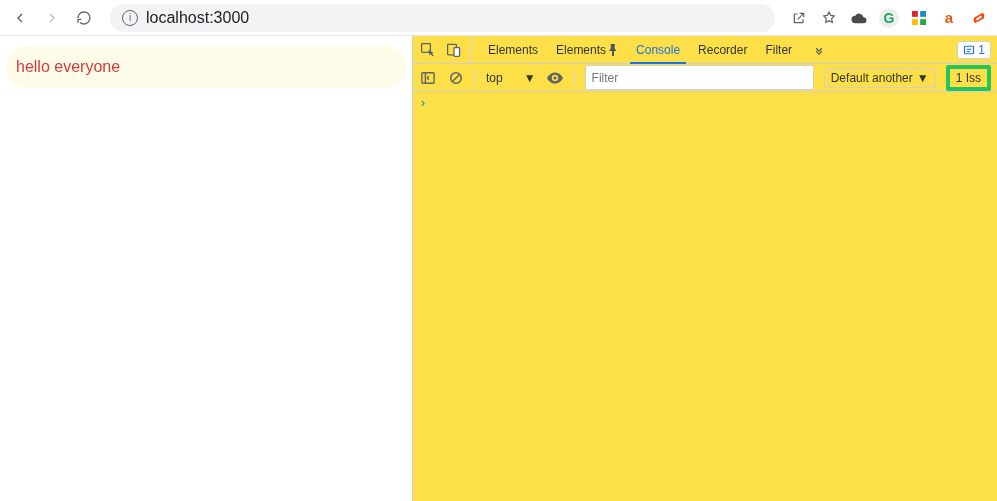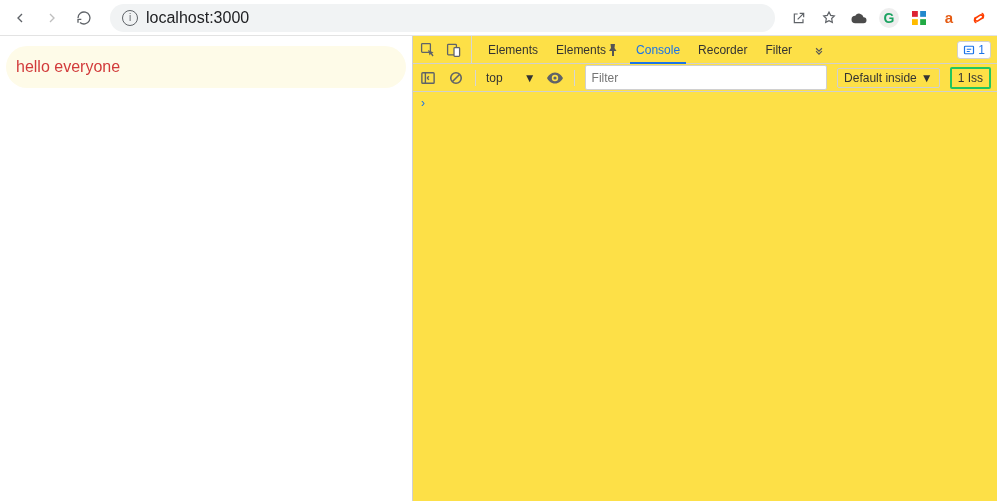--- a/index.html
+++ b/index.html
@@ -37,21 +37,21 @@
   .dt-more { color: #555; padding: 0 4px; }
   .dt-issue-badge { position: absolute; right: 6px; display: flex; align-items: center; gap: 3px; background: #fff; border: 1px solid #d0d0d0; border-radius: 3px; padding: 1px 5px; color: #1a73e8; font-size: 12px; }
 
   
   .dt-console-bar { height: 28px; border-bottom: 1px solid #d0d0d0; display: flex; align-items: center; gap: 10px; padding: 0 6px; }
   .cb-btn { width: 18px; height: 18px; display: flex; align-items: center; justify-content: center; color: #5f6368; }
   .cb-sep { width: 1px; height: 16px; background: #d6d6d6; }
   .cb-scope { display: flex; align-items: center; gap: 21px; font-size: 12px; color: #333; }
   .cb-filter { flex: 1; height: 25px; border: 1px solid #d0d0d0; border-radius: 2px; padding: 0 6px; font-size: 12px; color: #777; background: #fff; outline: none; }
   .cb-levels { display: flex; align-items: center; gap: 4px; font-size: 12px; color: #333; border: 1px solid #d0d0d0; border-radius: 2px; padding: 2px 6px; }
-  .cb-issues { font-size: 12px; color: #333; border: 2px solid #22c55e; border-radius: 2px; padding: 2px 6px; white-space: nowrap; }
+  .cb-issues { font-size: 12px; color: #333; border: 4px solid #22c55e; border-radius: 2px; padding: 2px 6px; white-space: nowrap; }
 
   
   .dt-console-body { flex: 1; padding: 4px 8px; }
   .prompt-caret { color: #1a73e8; font-size: 12px; }
 
   svg { display: block; }
 </style>
 </head>
 <body>
 
@@ -187,21 +187,21 @@
       </span>
       <span class="cb-btn">
         <svg width="16" height="12" viewBox="0 0 20 14" fill="#5f6368">
             <path d="M10 0C5 0 1.5 4 0 7c1.5 3 5 7 10 7s8.5-4 10-7c-1.5-3-5-7-10-7zm0 11a4 4 0 1 1 0-8 4 4 0 0 1 0 8z"></path>
             <circle cx="10" cy="7" r="2"></circle>
           </svg>
       </span>
       <span class="cb-sep"></span>
       <input class="cb-filter" placeholder="Filter" style="">
       <span class="cb-levels">
-        <span>Default inside</span>
+        <span>Default another</span>
         <span>▼</span>
       </span>
       <span class="cb-issues">
         <span>1 Iss</span>
       </span>
     </div>
 
     <div class="dt-console-body">
       <span class="prompt-caret">›</span>
     </div>

